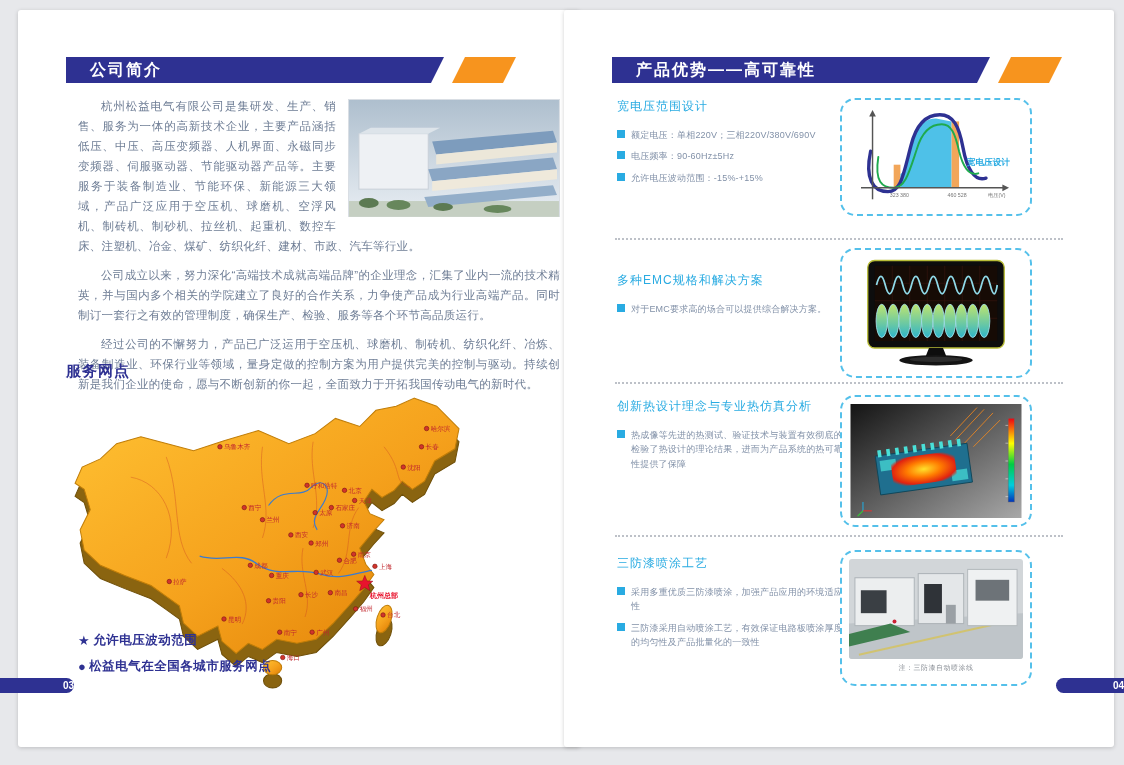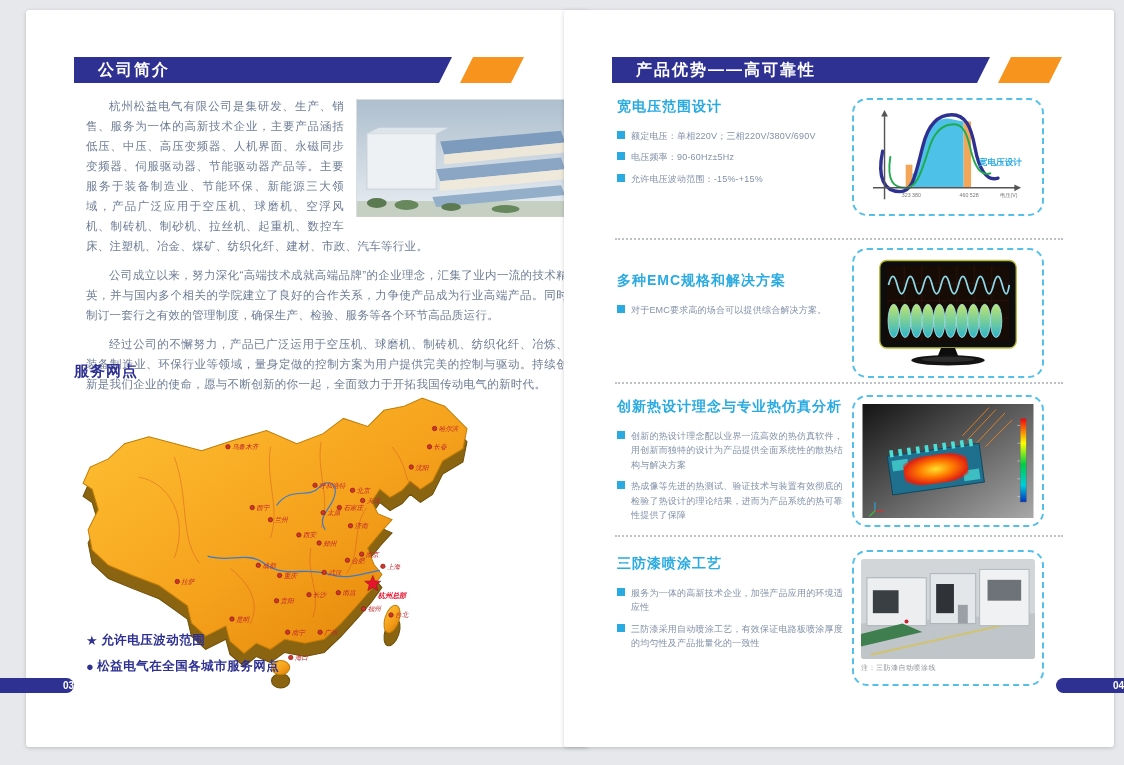--- a/index.html
+++ b/index.html
@@ -1,53 +1,53 @@
 <!DOCTYPE html>
 <html><head>
 <meta charset="utf-8">
 <style>
   html,body{margin:0;padding:0;width:1124px;height:765px;overflow:hidden;
     font-family:"Liberation Sans","DejaVu Sans",sans-serif;background:#e7e8eb;}
   .canvas{position:relative;width:1124px;height:765px;background:#e7e8eb;}
   .page{position:absolute;top:10px;width:550px;height:737px;background:#fff;
     border-radius:3px;box-shadow:0 1px 4px rgba(0,0,0,.18);}
-  .page.left{left:26px;padding-left:12px;} .page.right{left:564px;}
+  .page.left{left:18px;padding-left:12px;} .page.right{left:564px;}
 
   
   .hbar{position:absolute;top:47px;left:48px;height:26px;}
   .hbar .blue{position:absolute;left:0;top:0;width:378px;height:26px;background:#2e3192;
     clip-path:polygon(0 0,100% 0,calc(100% - 13px) 100%,0 100%);
     color:#fff;font-weight:bold;font-size:16px;line-height:26px;padding-left:24px;
     letter-spacing:2px;box-sizing:border-box;}
   .hbar .accent{position:absolute;left:386px;top:0;width:64px;height:26px;background:#f7941e;
     clip-path:polygon(13px 0,100% 0,calc(100% - 13px) 100%,0 100%);}
 
   
   .body-text{position:absolute;left:48px;top:86px;width:482px;margin-left:12px;}
   .body-text p{margin:0 0 9px 0;font-size:11.5px;line-height:1.74;color:#6e7d95;
     text-align:justify;text-indent:2em;letter-spacing:.3px;}
   .building{float:right;width:212px;height:118px;margin:3px 0 8px 12px;
     border:1px solid #d9dee4;box-sizing:border-box;}
   .service{position:absolute;left:48px;top:352px;margin:0;font-size:15px;color:#2e3192;
     font-weight:bold;letter-spacing:1px;text-align:center;}
-  .map-wrap{position:absolute;left:52px;top:376px;width:466px;height:316px;font-style:italic;}
+  .map-wrap{position:absolute;left:52px;top:376px;width:466px;height:316px;}
   .legend{position:absolute;left:60px;top:622px;z-index:5;color:#2e3192;font-size:12.5px;
     font-weight:bold;letter-spacing:.5px;}
   .legend .row{margin-bottom:9px;display:flex;align-items:center;gap:3px;}
   .legend .mk{font-size:13px;}
 
   
   .section{position:absolute;left:53px;width:226px;}
-  .sec-title{margin:0 0 13px 0;font-size:14px;color:#29abe2;font-weight:bold;letter-spacing:1px;}
+  .sec-title{margin:0 0 13px 0;font-size:12px;color:#29abe2;font-weight:normal;letter-spacing:1px;}
   .bullet{display:flex;gap:6px;margin-bottom:7px;font-size:9px;line-height:1.6;
     color:#8291a8;letter-spacing:.2px;text-align:justify;}
   .bullet .sq{flex:0 0 8px;width:8px;height:8px;background:#29abe2;margin-top:2px;}
   .sep{position:absolute;left:51px;width:448px;height:0;border-top:2px dotted #bdc1c8;}
-  .card{position:absolute;left:288px;width:192px;border:2px dashed #54c0ea;border-radius:15px;
-    background:#fff;box-sizing:border-box;padding:7px;}
+  .card{position:absolute;left:276px;width:192px;border:2px dashed #54c0ea;border-radius:15px;
+    background:#fff;box-sizing:border-box;padding:7px;text-align:center;}
   .card svg{display:block;width:100%;height:100%;}
   .card .img-area{width:100%;overflow:hidden;border-radius:3px;}
   .card .caption{font-size:7px;color:#8a8f96;margin-top:4px;letter-spacing:.5px;}
 
   
   .pill{position:absolute;top:678px;height:15px;line-height:15px;background:#2e3192;color:#fff;
     font-size:10px;font-weight:bold;text-align:right;z-index:9;}
   .pill.left{left:0;width:74px;border-radius:0 9px 9px 0;}
   .pill.right{right:0;width:68px;border-radius:9px 0 0 9px;}
 
@@ -295,24 +295,20 @@
         <ellipse cx="96" cy="117" rx="30" ry="3" fill="#2c2c2c"></ellipse>
       </svg>
     </div>
 
     <div class="sep" style="top:372px"></div>
 
     <div class="section" style="top:388px">
       <h4 class="sec-title">创新热设计理念与专业热仿真分析</h4>
       <div class="bullet">
           <span class="sq"></span>
-          <span>创新的热设计理念配以业界一流高效的热仿真软件，用创新而独特的设计为产品提供全面系统性的散热结构与解决方案</span>
-        </div>
-      <div class="bullet">
-          <span class="sq"></span>
           <span>热成像等先进的热测试、验证技术与装置有效彻底的检验了热设计的理论结果，进而为产品系统的热可靠性提供了保障</span>
         </div>
     </div>
     <div class="card" style="top:385px;height:132px">
       <svg viewBox="0 0 192 128">
         <defs>
           <linearGradient id="thG" x1="0" y1="0" x2="1" y2="1">
             <stop offset="0" stop-color="#141414"></stop>
               <stop offset="1" stop-color="#a8a8a8"></stop>
           </linearGradient>
@@ -370,21 +366,21 @@
         </g>
       </svg>
     </div>
 
     <div class="sep" style="top:525px"></div>
 
     <div class="section" style="top:545px">
       <h4 class="sec-title">三防漆喷涂工艺</h4>
       <div class="bullet">
           <span class="sq"></span>
-          <span>服务为一体的高新技术企业，加强产品应用的环境适应性</span>
+          <span>采用多重优质三防漆喷涂，加强产品应用的环境适应性</span>
         </div>
       <div class="bullet">
           <span class="sq"></span>
           <span>三防漆采用自动喷涂工艺，有效保证电路板喷涂厚度的均匀性及产品批量化的一致性</span>
         </div>
     </div>
     <div class="card" style="top:540px;height:136px">
       <div class="img-area" style="height:100px">
         <svg viewBox="0 0 176 96" preserveAspectRatio="none">
           <rect x="0" y="0" width="176" height="96" fill="#d2d6d9"></rect>

